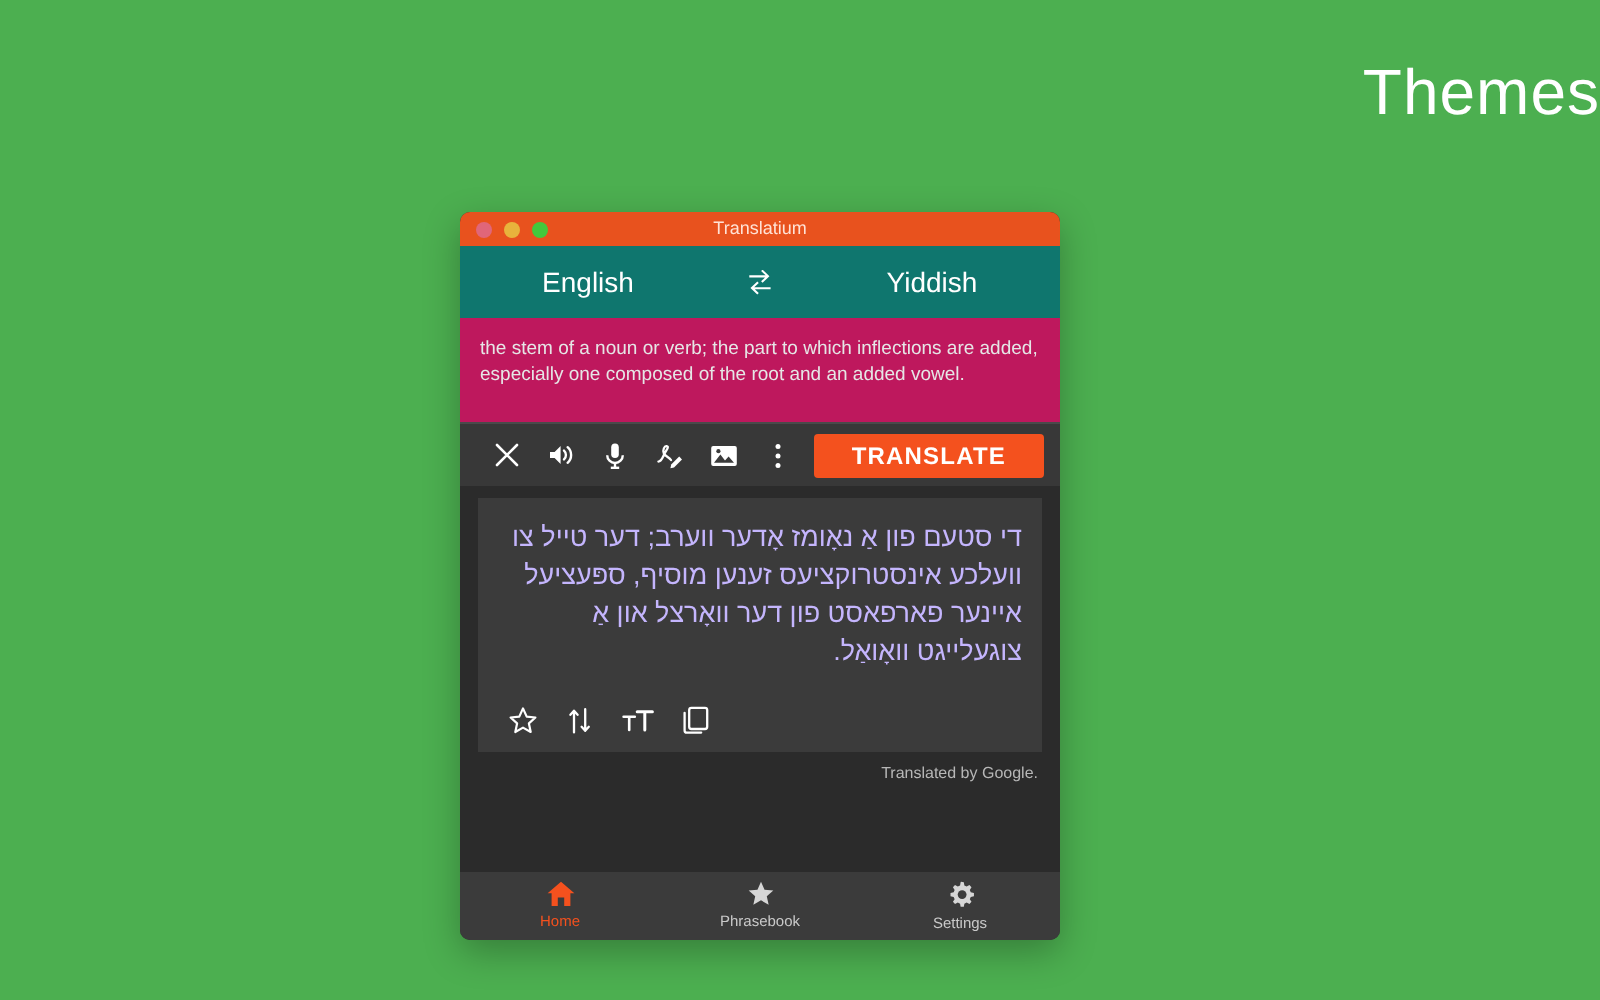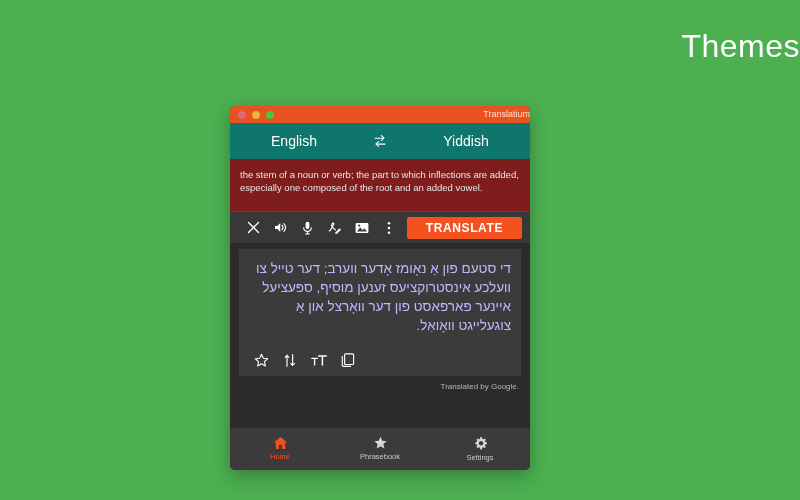--- a/index.html
+++ b/index.html
@@ -62,21 +62,21 @@
     width: 8px;
     height: 8px;
     border-radius: 50%;
   }
   .dot.red    { background: #e0667a; }
   .dot.yellow { background: #e8b33c; }
   .dot.green  { background: #43c83c; }
   .titlebar-title {
     position: absolute;
     left: 0; right: 0; top: 2px;
-    text-align: right;
+    text-align: center;
     font-size: 9px;
     color: #ffe2d6;
     line-height: 13px;
   }
 
   
   .lang-bar {
     height: 36px;
     background: #0f766e;
     flex: 0 0 auto;
@@ -93,21 +93,21 @@
   .swap-wrap {
     width: 44px;
     display: flex;
     align-items: center;
     justify-content: center;
   }
   .swap-icon { display:block; }
 
   
   .input-area {
-    background: #7f1d1d;
+    background: #be185d;
     flex: 0 0 auto;
     height: 52px;
     padding: 9px 10px 0 10px;
     box-sizing: border-box;
   }
   .input-text {
     color: #e6e6e6;
     font-size: 9.5px;
     line-height: 13px;
   }
@@ -192,21 +192,21 @@
     color: #b7b7b7;
     font-size: 8px;
     line-height: 12px;
     padding: 5px 2px 0 0;
   }
 
   
   .bottom-nav {
     background: #3b3b3b;
     flex: 0 0 auto;
-    height: 42px;
+    height: 34px;
     display: flex;
     align-items: center;
   }
   .nav-item {
     flex: 1;
     display: flex;
     flex-direction: column;
     align-items: center;
     justify-content: center;
     gap: 2px;

